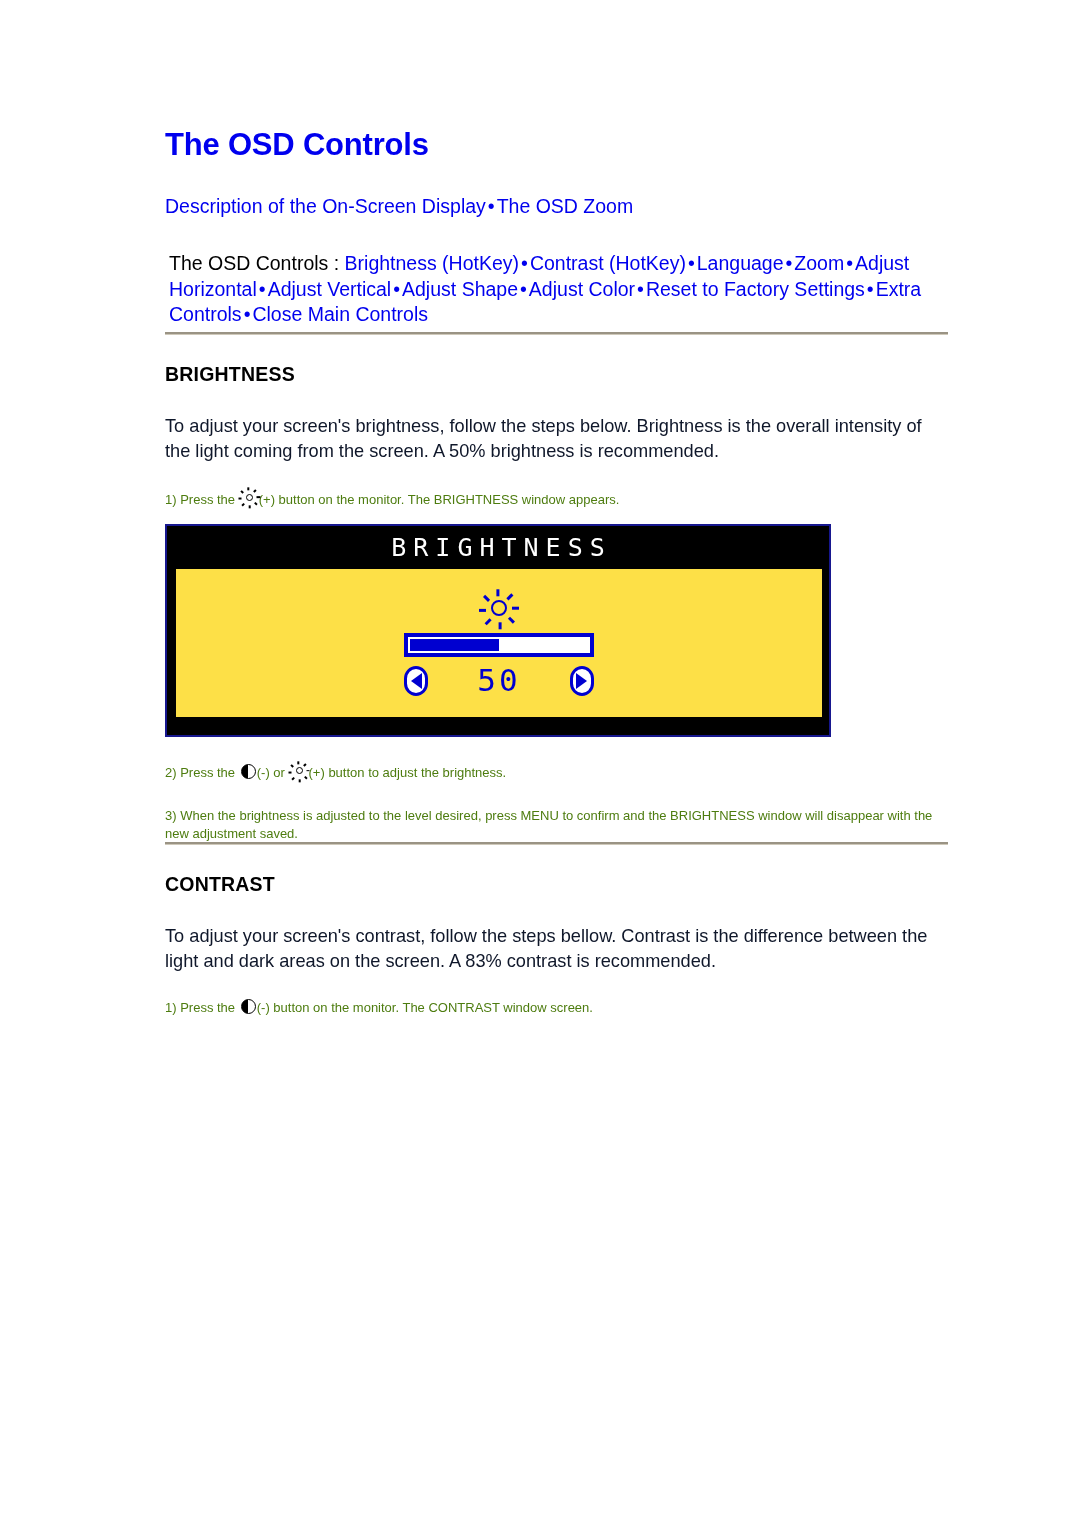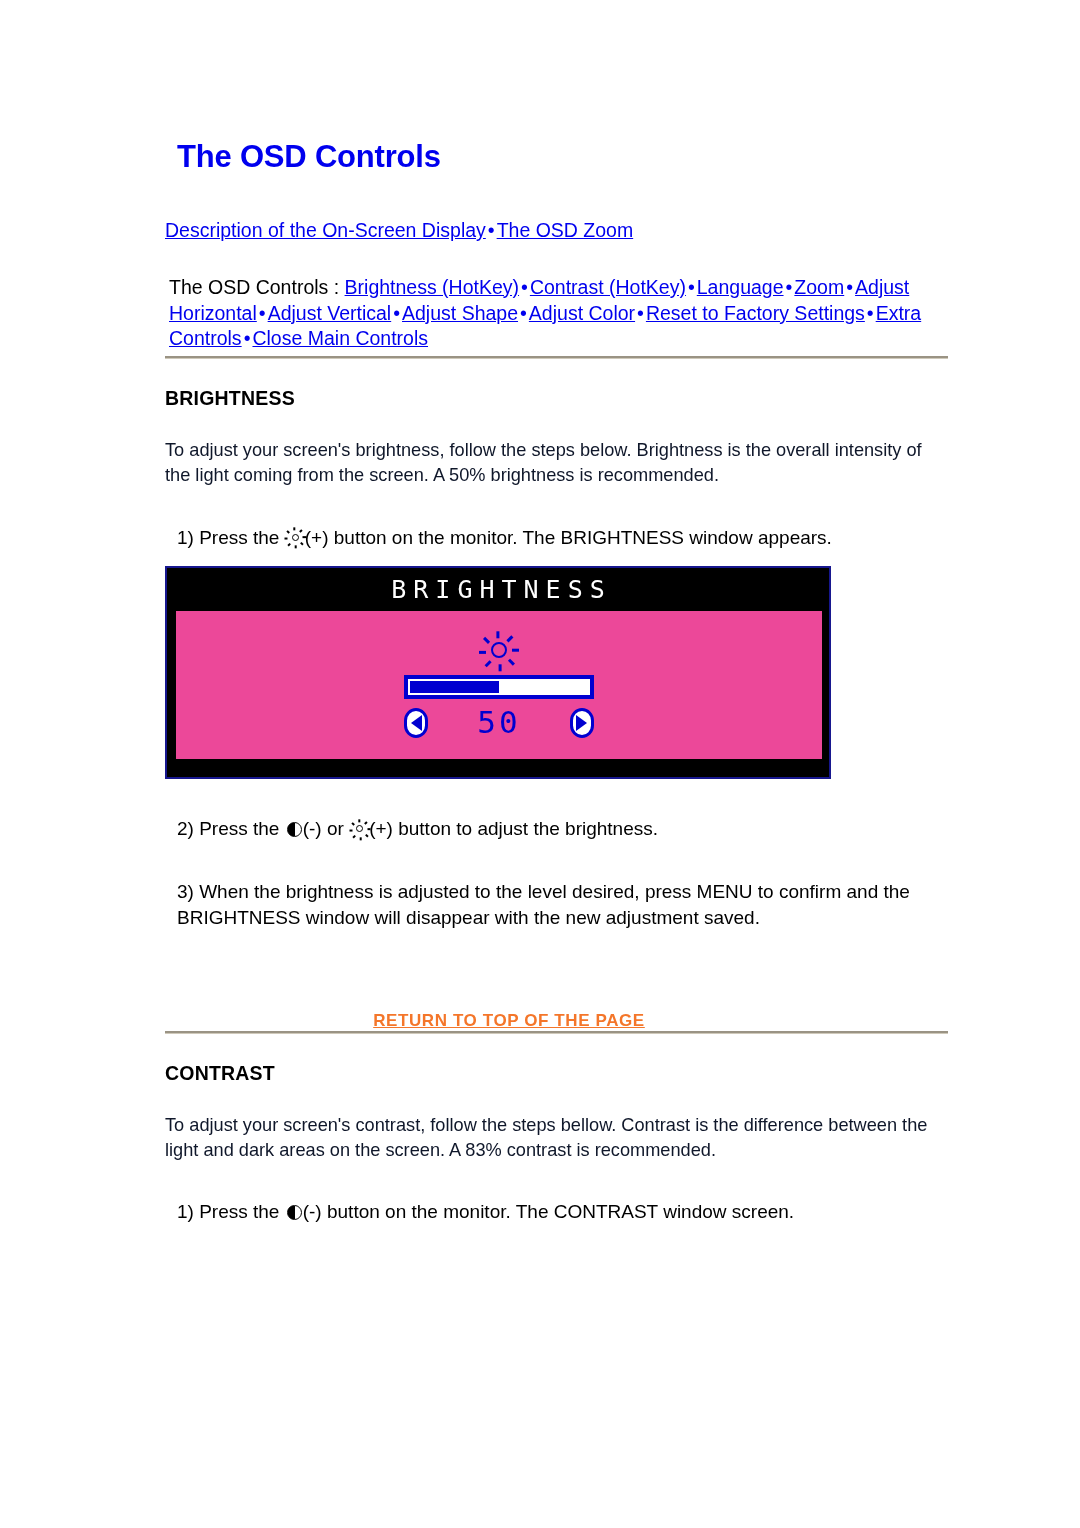--- a/index.html
+++ b/index.html
@@ -21,21 +21,21 @@
     left: 165px;
     top: 0;
     width: 783px;
   }
 
   
   .page-title {
     font-size: 31px;
     font-weight: bold;
     color: #0000EE;
-    margin: 12px;
+    margin: 0;
     padding-top: 128px;
     letter-spacing: -0.2px;
     line-height: 1.1;
   }
 
   
   .nav-links {
     margin: 0;
     padding-top: 32px;
     font-size: 19.5px;
@@ -44,21 +44,20 @@
   }
   .nav-links-2 {
     margin: 4px;
     padding-top: 27px;
     font-size: 19.5px;
     line-height: 1.32;
     color: #000000;
   }
   a.bluelink {
     color: #0000EE;
-    text-decoration: underline;
     cursor: pointer;
   }
   .sep {
     color: #0000EE;
     padding: 0 2px;
   }
 
   
   hr.divider {
     border: none;
@@ -82,25 +81,25 @@
 
   
   p.body-text {
     font-size: 18.2px;
     line-height: 1.36;
     margin: 0;
     padding-top: 28px;
     color: #0f172a;
   }
   p.step-text {
-    font-size: 19px;
+    font-size: 13px;
     line-height: 1.36;
-    margin: 12px;
+    margin: 0;
     padding-top: 25px;
-    color: #000000;
+    color: #4d7c0f;
   }
 
   
   .icon-sun {
     display: inline-block;
     position: relative;
     width: 17px;
     height: 17px;
     vertical-align: -2px;
     margin: 0 1px 0 2px;
@@ -152,21 +151,21 @@
     font-family: "DejaVu Sans Mono", "Liberation Mono", monospace;
     font-size: 25px;
     letter-spacing: 7px;
     text-indent: 7px;
     font-weight: normal;
   }
   .osd-body {
     position: relative;
     margin: 0 6px 0 8px;
     height: 150px;
-    background: #ec4899;
+    background: #fde047;
     border: 1px solid #000000;
   }
   .osd-bottom {
     height: 15px;
     background: #000000;
   }
 
   .osd-sun {
     position: absolute;
     left: 50%;
@@ -324,23 +323,20 @@
     <span>2) Press the</span>
     <span class="icon-contrast"></span><span>(-) or</span>
     <span class="icon-sun">
       <span class="ray" style="width: 3.4px; height: 1.7px; transform-origin: 0px 50%; transform: rotate(0deg) translate(7.5px, -0.85px);"></span><span class="ray" style="width: 3.4px; height: 1.7px; transform-origin: 0px 50%; transform: rotate(45deg) translate(7.5px, -0.85px);"></span><span class="ray" style="width: 3.4px; height: 1.7px; transform-origin: 0px 50%; transform: rotate(90deg) translate(7.5px, -0.85px);"></span><span class="ray" style="width: 3.4px; height: 1.7px; transform-origin: 0px 50%; transform: rotate(135deg) translate(7.5px, -0.85px);"></span>
       <span class="ray" style="width: 3.4px; height: 1.7px; transform-origin: 0px 50%; transform: rotate(180deg) translate(7.5px, -0.85px);"></span><span class="ray" style="width: 3.4px; height: 1.7px; transform-origin: 0px 50%; transform: rotate(225deg) translate(7.5px, -0.85px);"></span><span class="ray" style="width: 3.4px; height: 1.7px; transform-origin: 0px 50%; transform: rotate(270deg) translate(7.5px, -0.85px);"></span><span class="ray" style="width: 3.4px; height: 1.7px; transform-origin: 0px 50%; transform: rotate(315deg) translate(7.5px, -0.85px);"></span>
     </span><span>(+) button to adjust the brightness.</span>
   </p>
 
   <p class="step-text">3) When the brightness is adjusted to the level desired, press MENU to confirm and the BRIGHTNESS window will disappear with the new adjustment saved.</p>
 
-  <div class="return-wrap">
-    <a class="return-link">RETURN TO TOP OF THE PAGE</a>
-  </div>
 
   <hr class="divider rule-2">
 
   <h2 class="section-heading">CONTRAST</h2>
 
   <p class="body-text">To adjust your screen's contrast, follow the steps bellow. Contrast is the difference between the light and dark areas on the screen. A 83% contrast is recommended.</p>
 
   <p class="step-text">
     <span>1) Press the</span>
     <span class="icon-contrast"></span><span>(-) button on the monitor. The CONTRAST window screen.</span>

